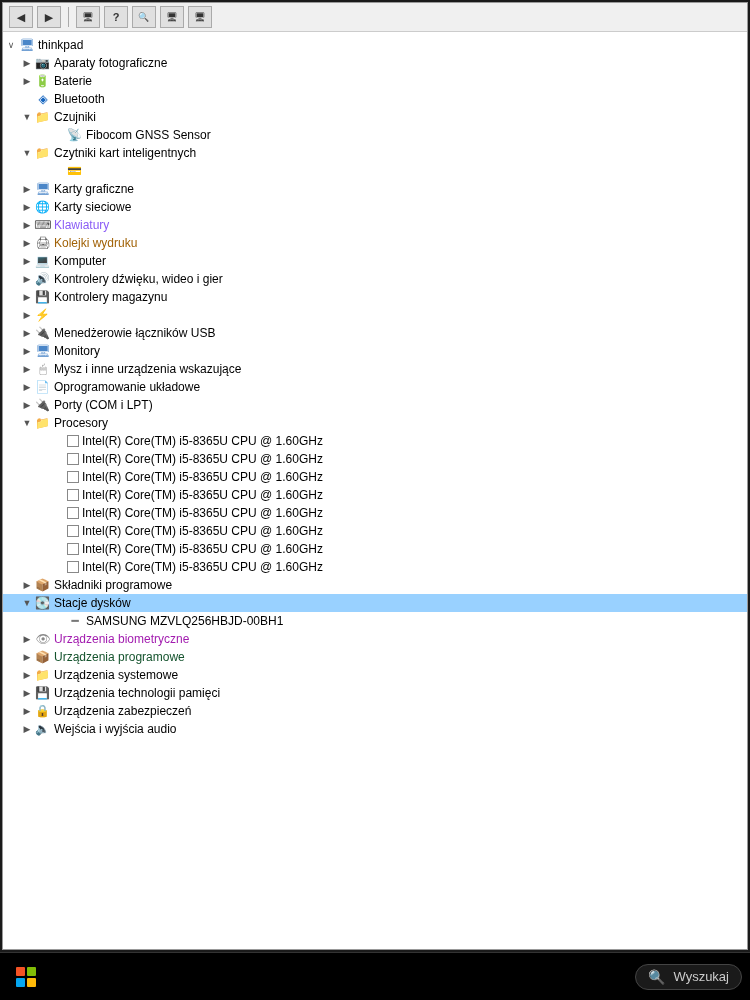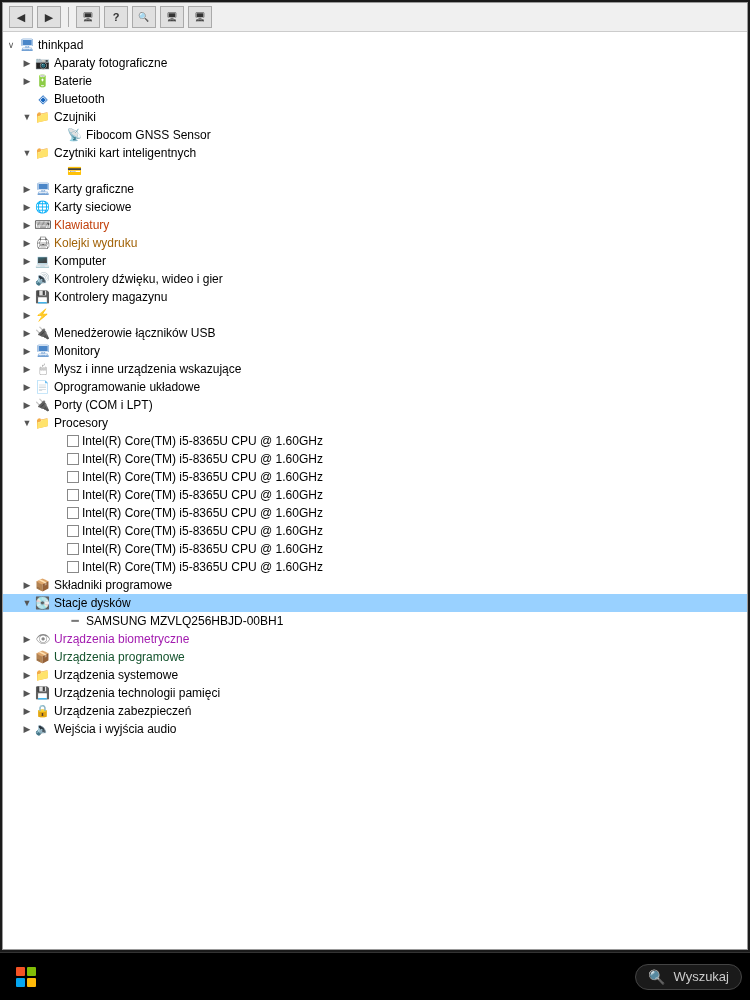--- a/index.html
+++ b/index.html
@@ -245,21 +245,21 @@
           <div class="tree-item">
     <span style="width:16px; flex-shrink:0; display:inline-block;"></span>
     <span class="expander">▶</span>
     <span class="item-icon" style="color:#4a86c8; flex-shrink:0;">🌐</span>
     <span class="item-label" style="color:#000">Karty sieciowe</span>
   </div>
           <div class="tree-item">
     <span style="width:16px; flex-shrink:0; display:inline-block;"></span>
     <span class="expander">▶</span>
     <span class="item-icon" style="color:#555; flex-shrink:0;">⌨</span>
-    <span class="item-label" style="color:#c2410c">Klawiatury</span>
+    <span class="item-label" style="color:#8b5cf6">Klawiatury</span>
   </div>
           <div class="tree-item">
     <span style="width:16px; flex-shrink:0; display:inline-block;"></span>
     <span class="expander">▶</span>
     <span class="item-icon" style="color:#555; flex-shrink:0;">🖨</span>
     <span class="item-label" style="color:#a16207">Kolejki wydruku</span>
   </div>
           <div class="tree-item">
     <span style="width:16px; flex-shrink:0; display:inline-block;"></span>
     <span class="expander">▶</span>

